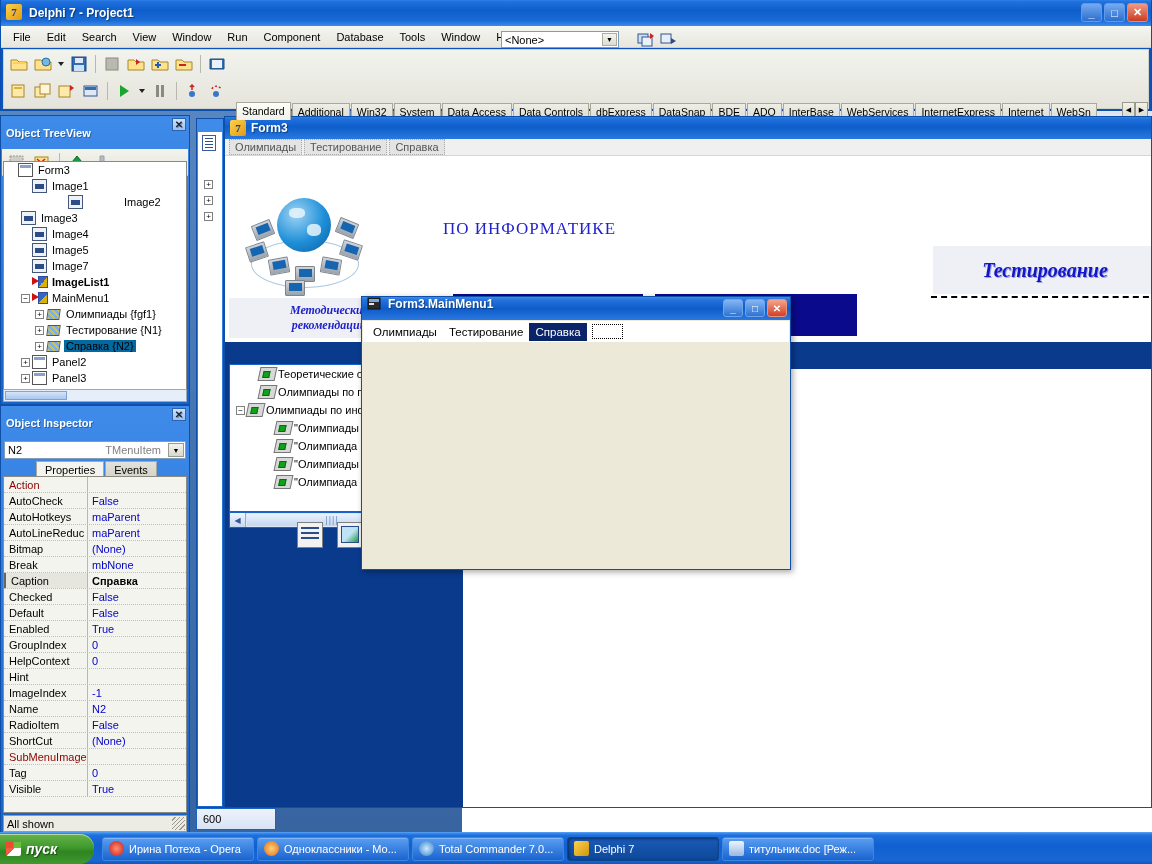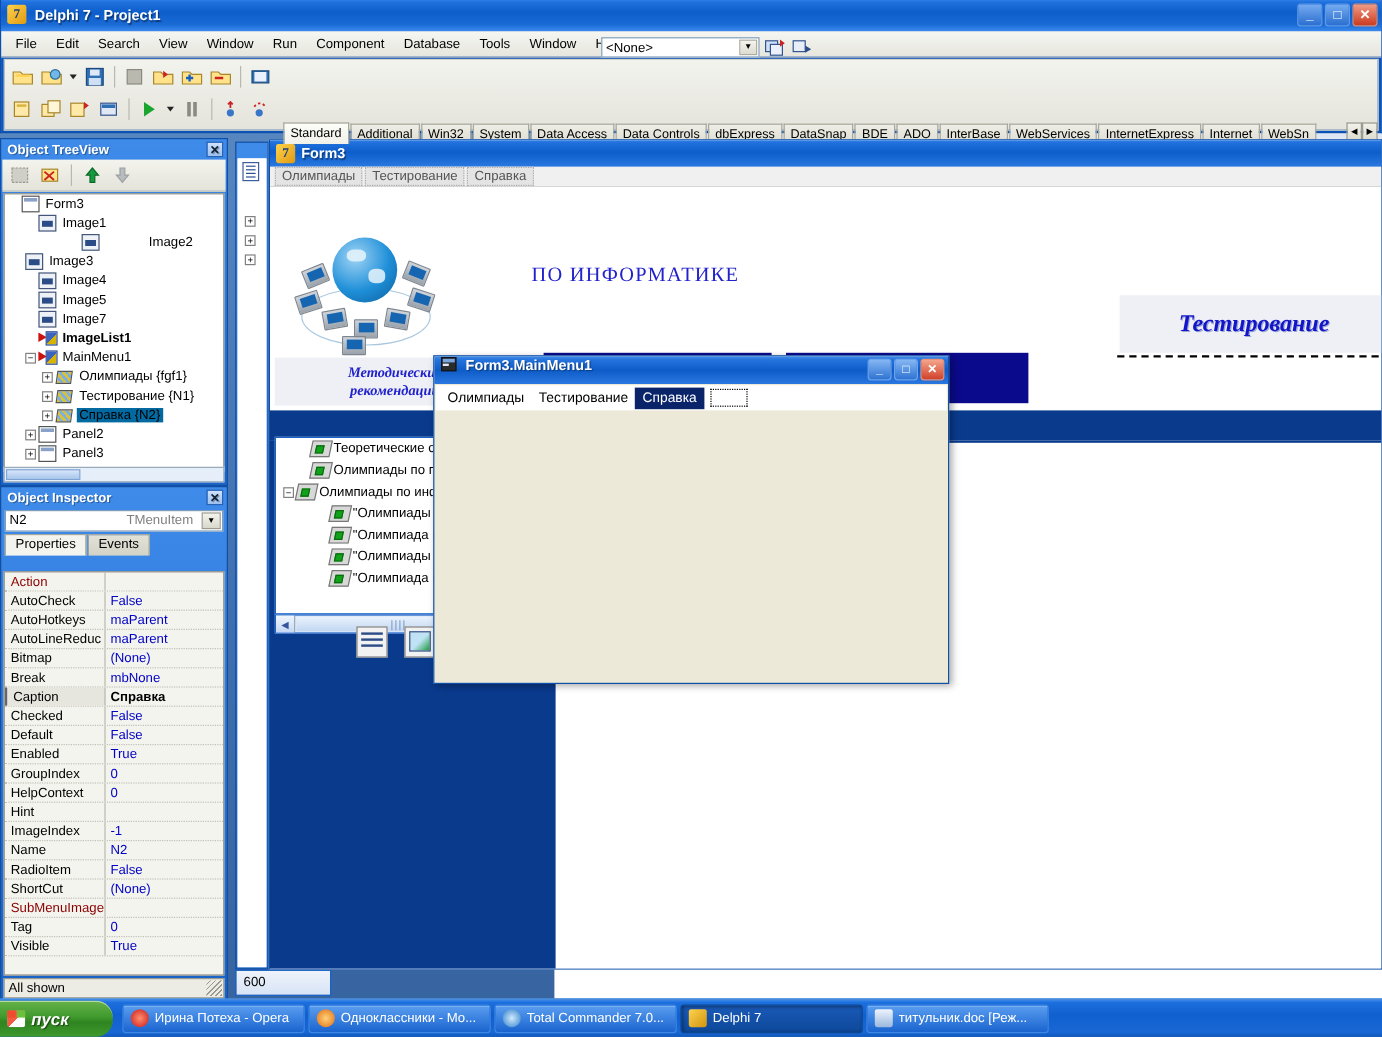--- a/index.html
+++ b/index.html
@@ -38,21 +38,21 @@
   .title-text { color:#fff; font-weight:bold; font-size:12px; text-shadow:1px 1px 1px rgba(0,0,0,.45); }
   .wbtns { position:absolute; right:3px; top:3px; display:flex; gap:2px; }
   .wbtn { width:21px; height:19px; border:1px solid #5e9ae8; border-radius:3px;
      background:linear-gradient(180deg,#74aaf0,#2b6fd0); display:flex; align-items:center; justify-content:center;
      color:#fff; font-size:11px; font-weight:bold; cursor:pointer; }
   .wbtn.close { background:linear-gradient(180deg,#f09a84,#cc3b20); border-color:#e08a72; }
 
   .menubar { position:absolute; left:0; top:26px; width:100%; height:22px;
      background:linear-gradient(180deg,#f6f6f2,#e6e6de); display:flex; align-items:center; padding-left:4px; border-bottom:1px solid #cfcfc6;}
   .menubar .mi { padding:3px 8px; font-size:11px; color:#000; cursor:default; }
-  .combo-none { position:absolute; left:500px; top:31px; width:132px; height:17px; background:#fff;
+  .combo-none { position:absolute; left:500px; top:31px; width:118px; height:17px; background:#fff;
      border:1px solid #7f9db9; font-size:11px; display:flex; align-items:center; padding-left:3px; }
   .combo-arrow { position:absolute; right:1px; top:1px; width:15px; height:13px; background:linear-gradient(180deg,#f4f4ee,#dcdcd2);
      border:1px solid #adada0; display:flex;align-items:center;justify-content:center; font-size:7px; }
   .mb-icons { position:absolute; left:636px; top:31px; display:flex; gap:4px; }
   .mb-ic { width:18px;height:17px; position:relative; }
 
   
   .toolwrap { position:absolute; left:2px; top:49px; width:1146px; height:60px;
      background:linear-gradient(180deg,#f3f3ee,#e4e4dc); border:1px solid #d2d2c8; }
   .tgroup { position:absolute; display:flex; align-items:center; gap:2px; }
@@ -69,21 +69,21 @@
   .pscroll div { width:13px;height:16px; border:1px solid #9a9a8e; background:linear-gradient(180deg,#f2f2ea,#dadace);
      display:flex;align-items:center;justify-content:center;font-size:7px; cursor:pointer;}
   .pitems { position:absolute; left:0; top:18px; height:30px; display:flex; align-items:center; gap:1px;
      padding-left:2px; }
   .pit { width:25px;height:25px; display:flex;align-items:center;justify-content:center;cursor:pointer; border:1px solid transparent;}
   .pit.sel { border:1px solid #9a9a90; background:#e9e9e2; }
 
   
   #otv { position:absolute; left:0; top:115px; width:190px; height:290px;
      background:linear-gradient(180deg,#3f8bea,#1862c8); border:1px solid #0e4fa8; padding:1px; }
-  .panel-title { height:16px; display:flex; align-items:center; padding-left:4px;
+  .panel-title { height:32px; display:flex; align-items:center; padding-left:4px;
      color:#fff; font-weight:bold; font-size:11px; position:relative; text-shadow:1px 1px 0 rgba(0,0,0,.3); }
   .panel-x { position:absolute; right:2px; top:1px; width:14px;height:13px; background:linear-gradient(180deg,#cfe2fb,#9cc0ef);
      border:1px solid #2a63b4; color:#123; font-size:10px; font-weight:bold; display:flex;align-items:center;justify-content:center; cursor:pointer;}
   .otv-toolbar { height:27px; background:linear-gradient(180deg,#f4f4ee,#e3e3da); border-bottom:1px solid #c9c9bf;
      display:flex; align-items:center; padding-left:4px; gap:3px; }
   .otv-body { position:absolute; left:2px; top:45px; width:184px; height:232px; background:#fff; border:1px solid #8a8a80; overflow:hidden;}
   .otv-hscroll{ position:absolute; left:2px; bottom:2px; width:184px; height:13px; background:#e6eef9; border:1px solid #9ab; }
   .otv-hthumb{ position:absolute; left:1px; top:1px; width:62px; height:9px; background:linear-gradient(180deg,#d6e5fa,#a8c6ec); border:1px solid #7fa3d4;}
 
   .tnode { display:flex; align-items:center; height:16px; font-size:11px; white-space:nowrap; color:#000; }
@@ -107,21 +107,21 @@
   
   #oi { position:absolute; left:0; top:405px; width:190px; height:430px;
      background:linear-gradient(180deg,#3f8bea,#1862c8); border:1px solid #0e4fa8; padding:1px; }
   .oi-combo { margin:2px; height:18px; background:#fff; border:1px solid #7f9db9; display:flex; align-items:center;
      font-size:11px; padding-left:3px; position:relative; }
   .oi-combo .cls { position:absolute; right:24px; color:#808080; }
   .oi-combo .arr { position:absolute; right:1px; top:1px; width:16px;height:14px; background:linear-gradient(180deg,#f4f4ee,#d8d8cc);
      border:1px solid #9a9a90; display:flex;align-items:center;justify-content:center;font-size:7px;}
   .oi-tabs { display:flex; margin:2px 2px 0 2px; font-size:11px; }
   .oi-tab { padding:2px 8px; border:1px solid #a8a89c; border-bottom:none; background:linear-gradient(180deg,#e2e2d8,#d2d2c6); margin-right:1px; cursor:pointer;}
-  .oi-tab.active { background:#f4f4ee; padding-bottom:3px; }
+  .oi-tab.active { background:#f4f4ee; padding-bottom:3px;margin-left:32px; }
   .oi-grid { position:absolute; left:2px; top:70px; width:184px; height:337px; background:#f4f4ee; border:1px solid #8a8a80; overflow:hidden;}
   .oi-row { display:flex; height:16px; font-size:11px; border-bottom:1px dotted #c0c0b8; }
   .oi-row.sel .k { background:#e6e6de; border-left:2px solid #666; }
   .oi-k { width:84px; padding-left:5px; color:#000; display:flex;align-items:center; border-right:1px solid #b8b8ae; overflow:hidden; }
   .oi-k.red { color:#8b0000; }
   .oi-v { flex:1; padding-left:4px; color:#0000c8; display:flex;align-items:center; overflow:hidden;}
   .oi-v.bold { color:#000; font-weight:bold; }
   .oi-status { position:absolute; left:2px; bottom:2px; width:184px; height:17px; background:#ecece4; border:1px solid #9a9a90;
      font-size:11px; display:flex; align-items:center; padding-left:3px; }
   .grip { position:absolute; right:1px; bottom:1px; width:13px;height:13px;

